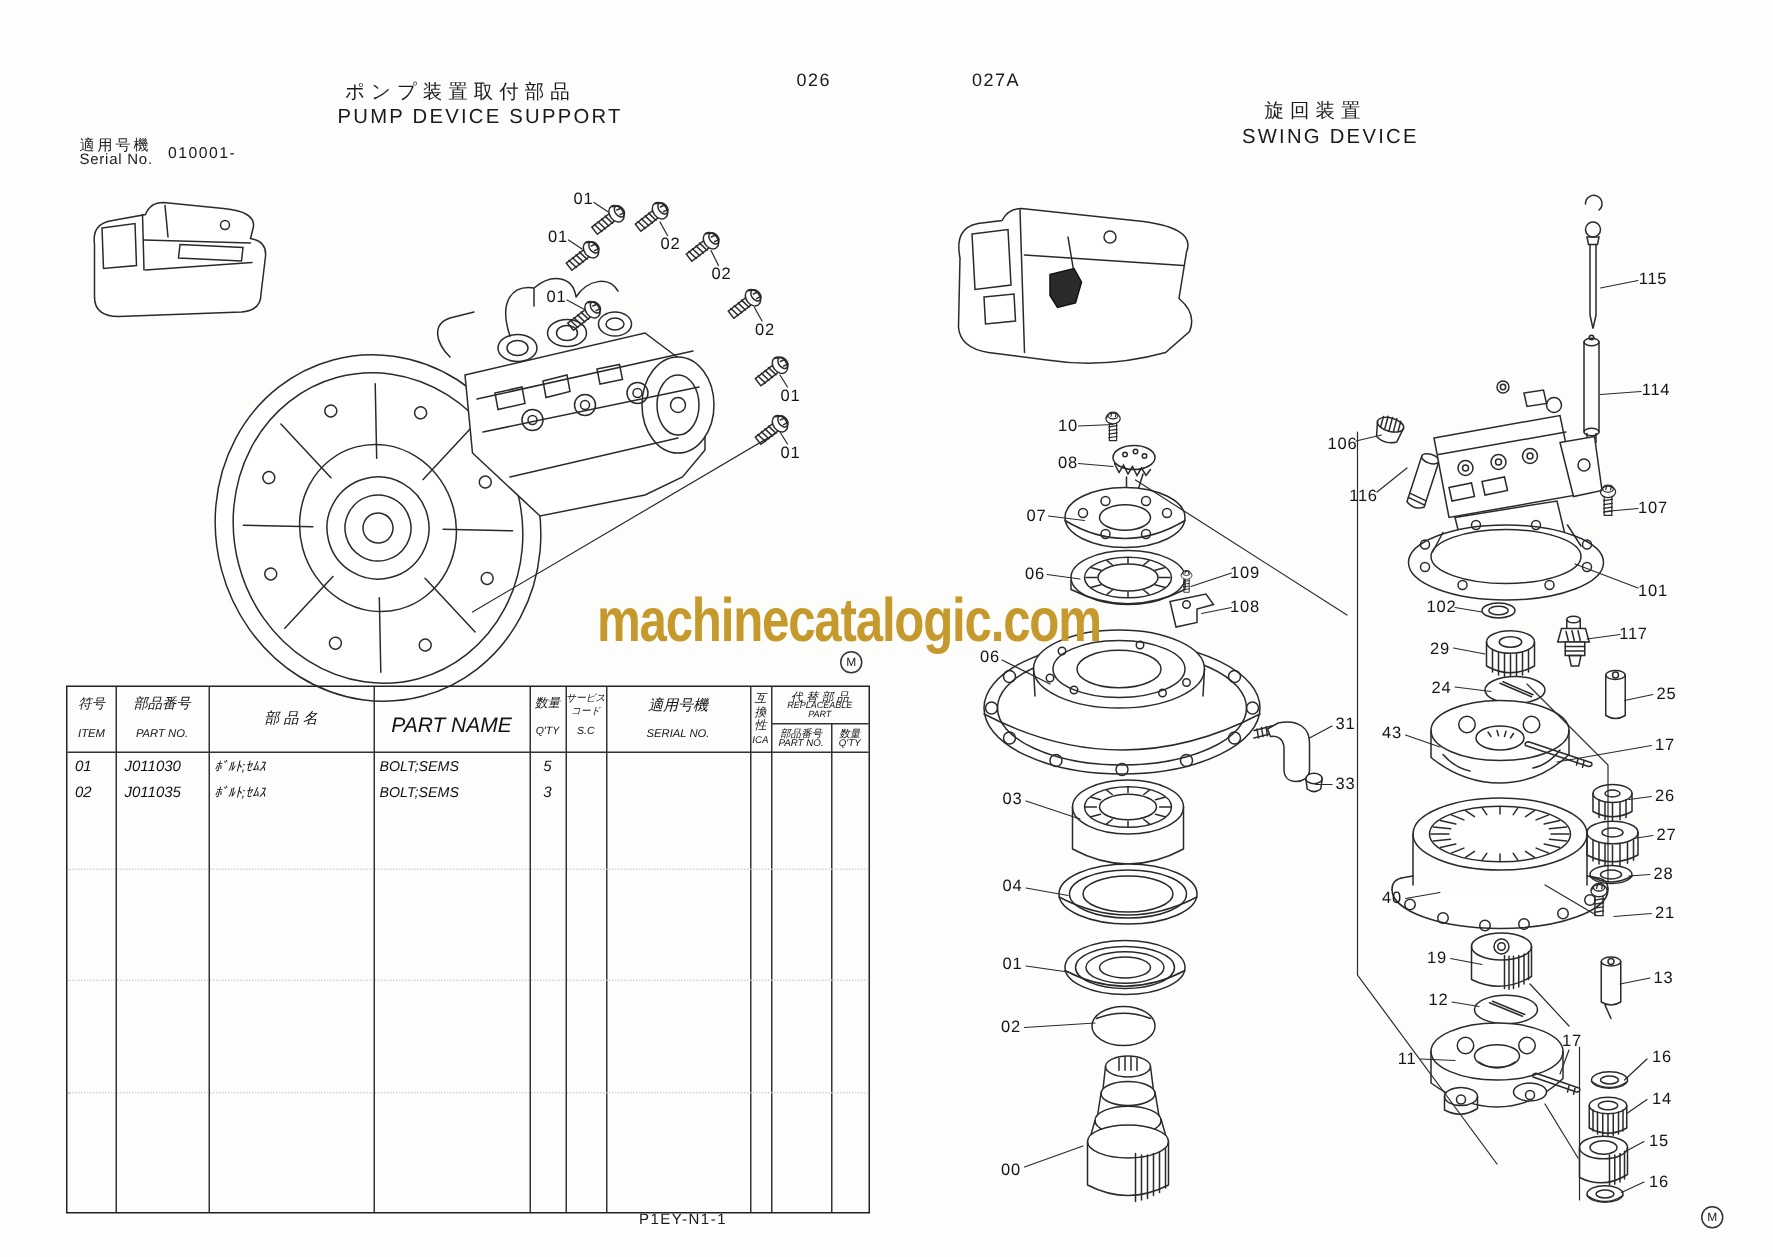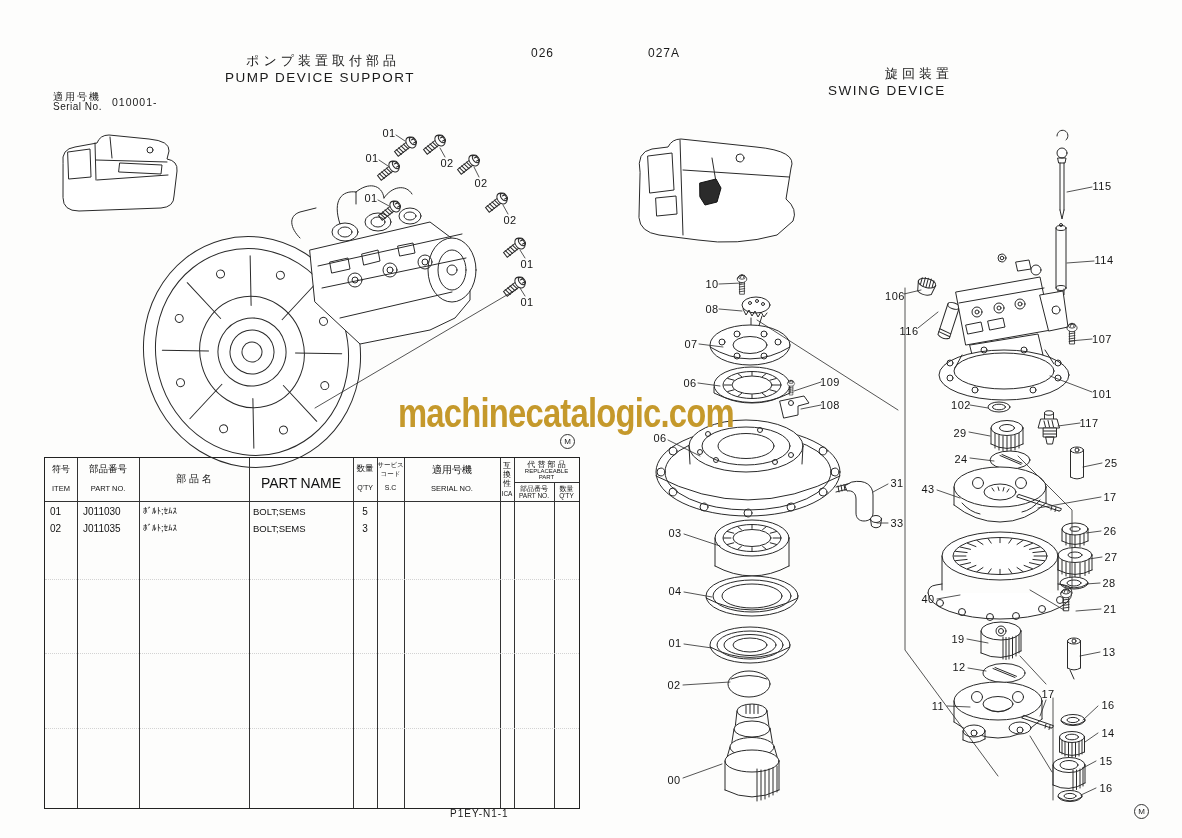--- a/index.html
+++ b/index.html
@@ -1,37 +1,37 @@
 <!DOCTYPE html>
 <html><head>
 <meta charset="utf-8">
 <style>
   html,body{margin:0;padding:0;background:#888;}
   .page{position:relative;width:1182px;height:838px;background:#fdfdfc;overflow:hidden;
         font-family:"Liberation Sans","DejaVu Sans",sans-serif;color:#1a1a1a;}
   .art{position:absolute;left:0;top:0;width:1182px;height:838px;z-index:1;}
   .co{position:absolute;z-index:2;transform:translate(-50%,-50%);font-size:11px;letter-spacing:.5px;color:#151515;}
   .pagecode{position:absolute;z-index:2;font-size:12px;letter-spacing:1px;}
-  .title-jp{position:absolute;z-index:2;font-size:13px;letter-spacing:4px;text-align:right;white-space:nowrap;}
+  .title-jp{position:absolute;z-index:2;font-size:13px;letter-spacing:4px;text-align:left;white-space:nowrap;}
   .title-en{position:absolute;z-index:2;font-size:13.5px;letter-spacing:1.5px;text-align:left;white-space:nowrap;}
   .serial{position:absolute;z-index:2;font-size:10px;letter-spacing:2px;}
   .serial-en{position:absolute;z-index:2;font-size:10px;letter-spacing:.5px;}
   .serial-val{position:absolute;z-index:2;font-size:10.5px;letter-spacing:1px;}
   .watermark{position:absolute;left:398px;top:390px;z-index:5;font-size:41px;font-weight:bold;
              white-space:nowrap;letter-spacing:-1px;transform:scaleX(.8);transform-origin:left top;}
   .mmark{position:absolute;z-index:2;width:13px;height:13px;border:1px solid #333;border-radius:50%;
          font-size:8px;line-height:13px;text-align:center;color:#222;}
-  .ptable{position:absolute;left:44px;top:457px;width:534px;height:350px;border:1.4px solid #222;z-index:4;background:transparent;}
+  .ptable{position:absolute;left:44px;top:457px;width:534px;height:350px;border:1.4px solid #222;z-index:4;background:transparent;font-style:italic;}
   .vline{position:absolute;top:0;bottom:0;width:1px;background:#333;}
   .vline.sub{top:24px;}
   .hline{position:absolute;height:1px;background:#333;}
   .dotline{position:absolute;left:0;width:534px;border-top:1px dotted #c9c9c9;opacity:.8;}
   .hc{position:absolute;text-align:center;white-space:nowrap;color:#111;}
   .cell{position:absolute;font-size:10px;white-space:nowrap;color:#111;}
-  .footer{position:absolute;z-index:2;font-size:10px;letter-spacing:1px;margin-left:24px;}
+  .footer{position:absolute;z-index:2;font-size:10px;letter-spacing:1px;}
 </style>
 </head>
 <body>
 
 <div class="page">
 
   <svg class="art" viewBox="0 0 1182 838">
     <defs>
       <g id="bolt">
         <path d="M-16,-3 L0,-3 L0,3 L-16,3 Z"></path>

